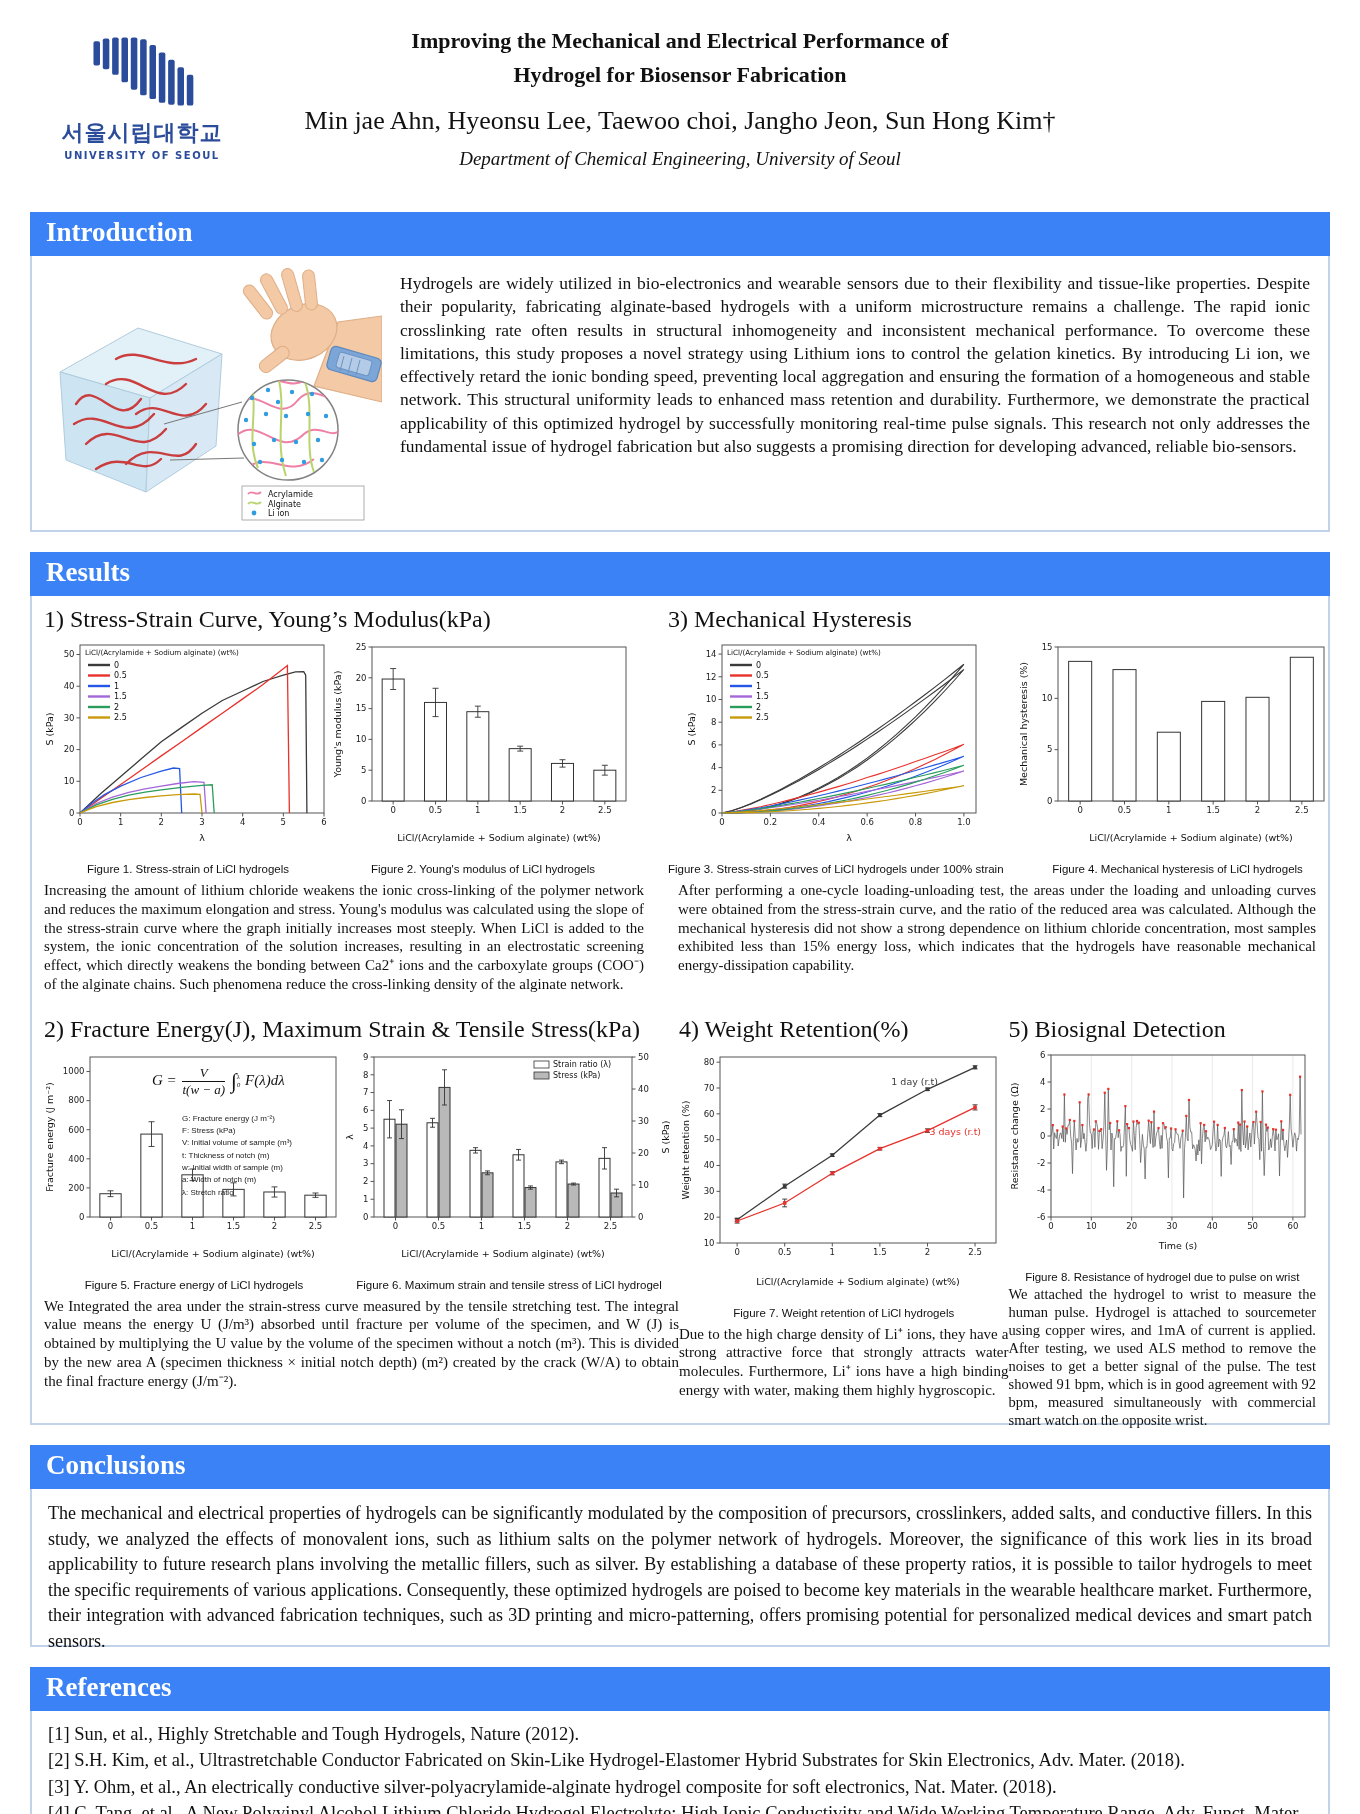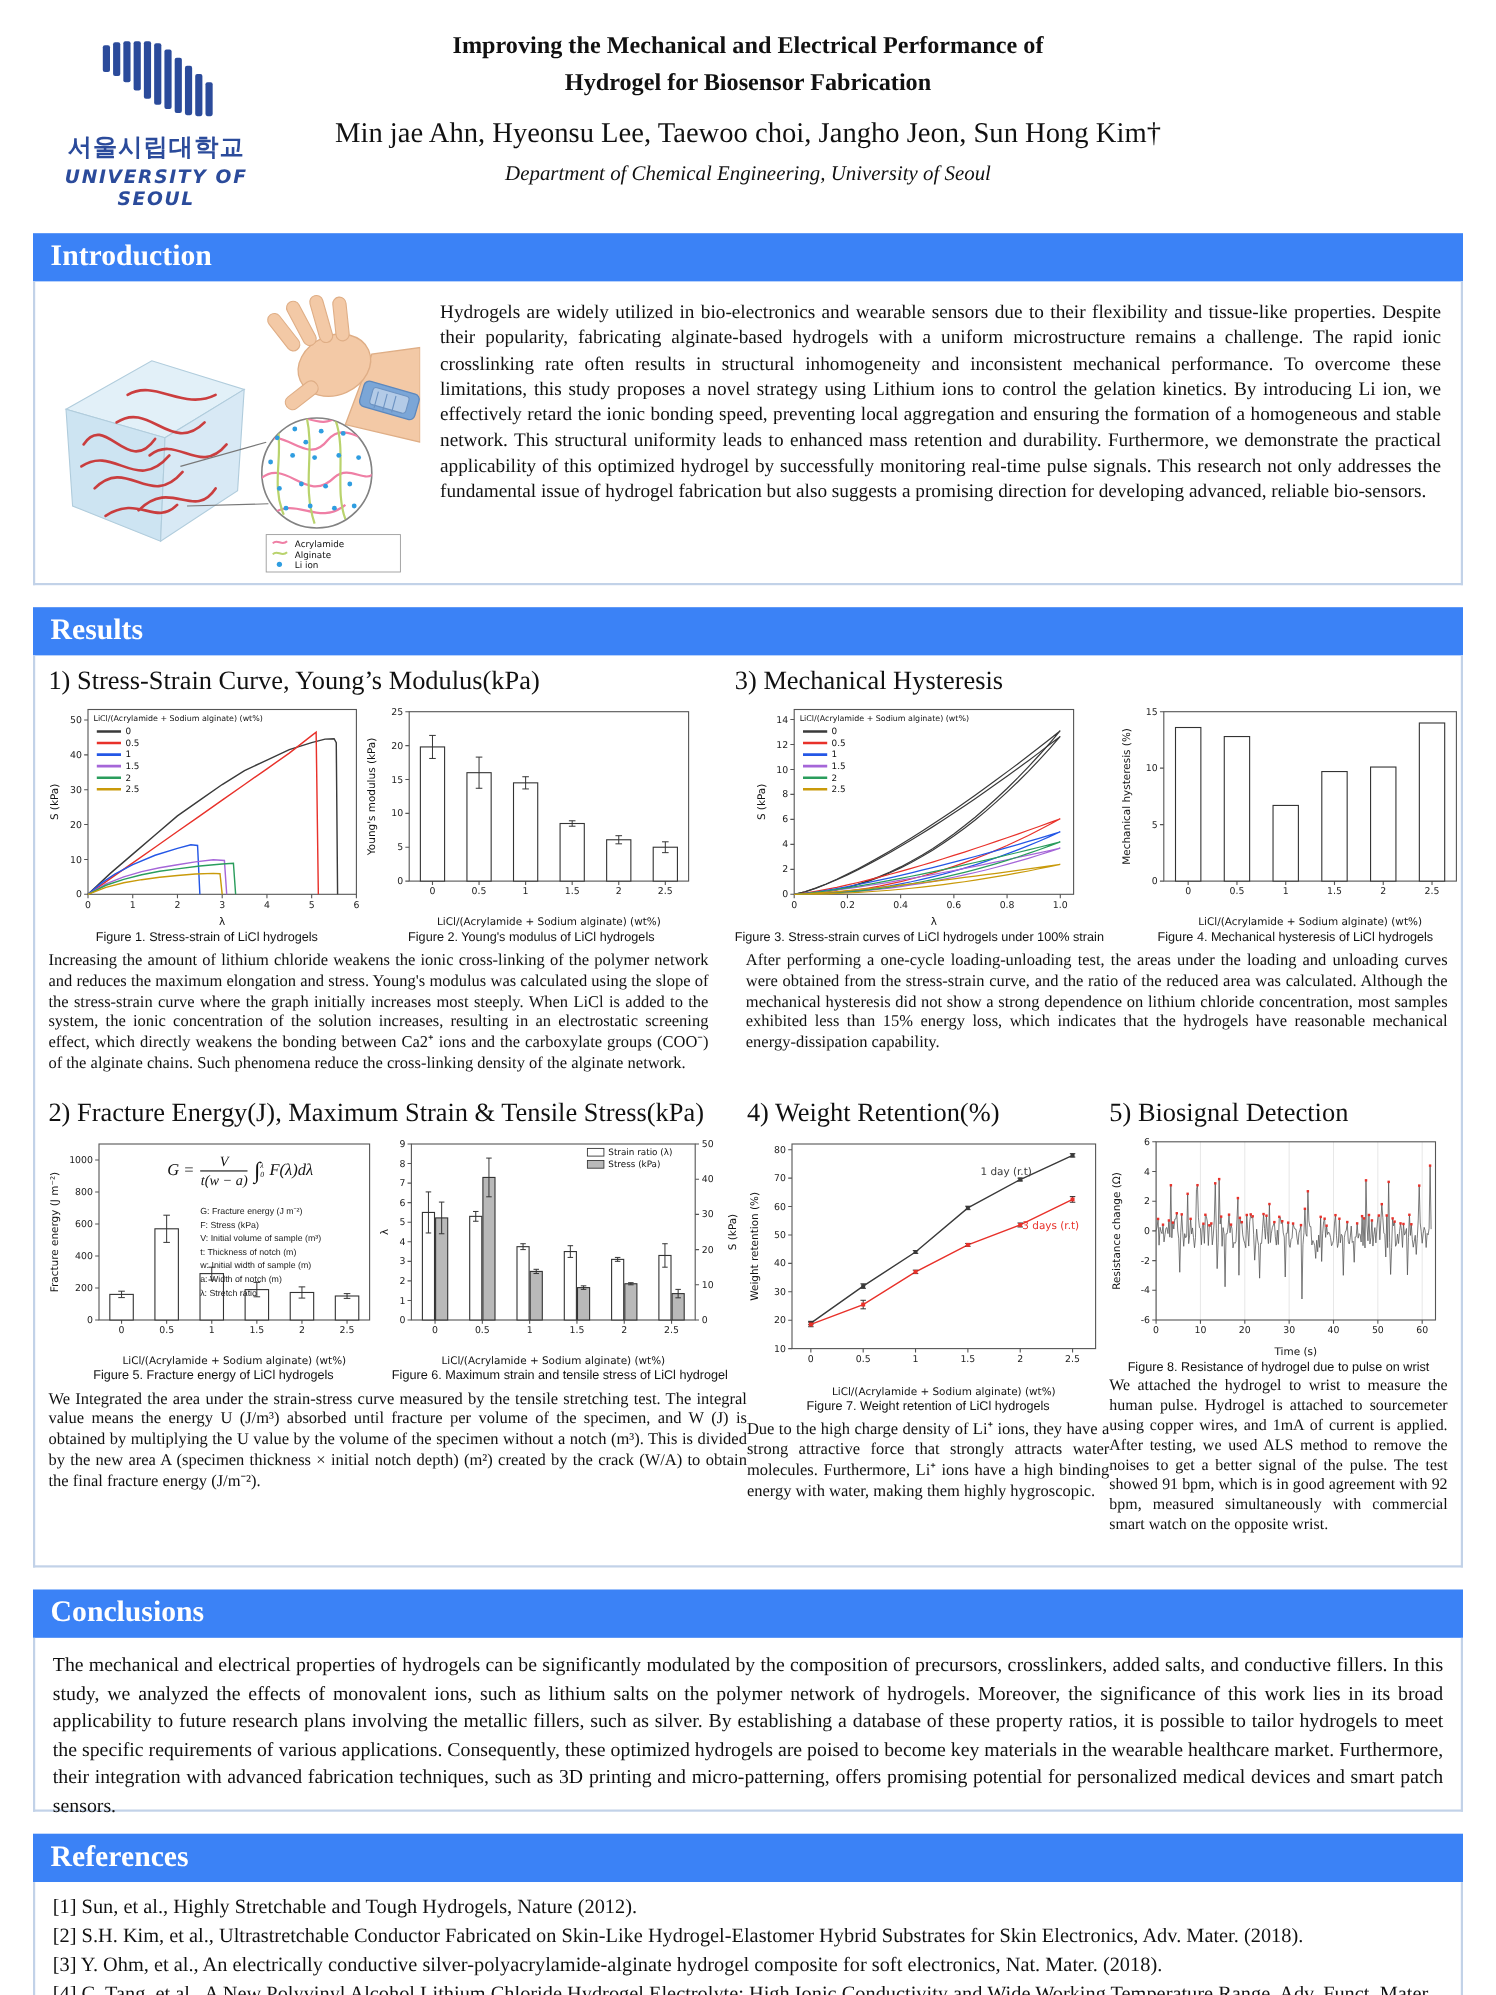--- a/index.html
+++ b/index.html
@@ -3,21 +3,21 @@
 <meta charset="utf-8">
 <style>
   html,body{margin:0;padding:0;background:#fff;}
   .page{position:relative;width:1360px;height:1814px;overflow:hidden;background:#fff;
         font-family:"Liberation Serif",serif;color:#111;}
 
   
   .header{position:relative;height:212px;}
   .logo{position:absolute;left:52px;top:30px;width:180px;text-align:center;}
   .logo-kr{color:#2b4b9b;font-weight:bold;font-size:22px;letter-spacing:1px;font-family:Liberation Mono, monospace;}
-  .logo-en{color:#2b4b9b;font-weight:bold;font-size:17px;letter-spacing:1.5px;font-family:"DejaVu Sans",sans-serif;margin-top:2px;font-style:italic;}
+  .logo-en{color:#2b4b9b;font-weight:bold;font-size:10px;letter-spacing:1.5px;font-family:"DejaVu Sans",sans-serif;margin-top:2px;}
   .titles{padding-top:24px;text-align:center;}
   .title-line{font-size:22px;font-weight:bold;line-height:1.55;}
   .authors{font-size:26px;margin-top:14px;}
   .dept{font-size:19px;font-style:italic;margin-top:12px;}
 
   
   .section{margin:0 30px 20px;}
   .sec-bar{background:#3b82f6;color:#fff;font-weight:bold;font-size:27px;
            padding:5px 16px 8px;}
   .sec-box{border:2px solid #c2d2e8;border-top:none;background:#fff;box-sizing:border-box;}
@@ -27,21 +27,21 @@
   .intro-art-wrap{width:336px;flex:none;}
   .intro-text{flex:1;font-size:17.5px;line-height:1.33;text-align:justify;padding-top:8px;padding-right:4px;}
 
   
   .results-box{height:829px;padding:4px 12px;}
   .subtitle{font-size:24px;margin:6px 0 4px;}
   .res-row{display:flex;justify-content:space-between;}
   .col{display:flex;flex-direction:column;}
   .figpair{display:flex;align-items:flex-start;}
   .figblock{position:relative;display:flex;flex-direction:column;align-items:center;}
-  .figcap{font:11.5px "Liberation Sans",sans-serif;color:#111;text-align:right;white-space:nowrap;margin-top:1px;}
+  .figcap{font:11.5px "Liberation Sans",sans-serif;color:#111;text-align:right;white-space:nowrap;margin-top:18px;}
   .para{font-size:15px;line-height:1.25;text-align:justify;margin-top:6px;}
   svg.chart{display:block;}
   .tick{font:8.5px "DejaVu Sans",sans-serif;fill:#222;}
   .axlabel{font:9.5px "DejaVu Sans",sans-serif;fill:#111;}
   .leg{font:7.2px "DejaVu Sans",sans-serif;fill:#111;}
   .legrow{font:8px "DejaVu Sans",sans-serif;fill:#111;}
   .slabel{font:9.5px "DejaVu Sans",sans-serif;}
 
   
   .formula{position:absolute;left:108px;top:18px;font-style:italic;font-size:15px;white-space:nowrap;}

